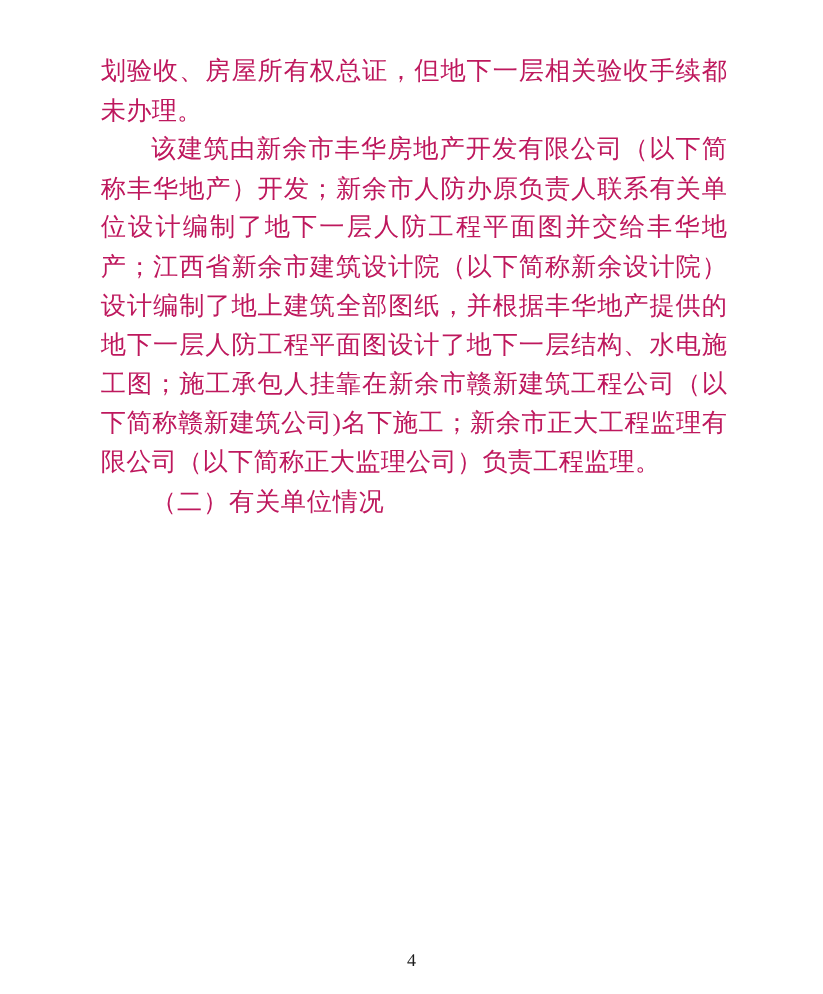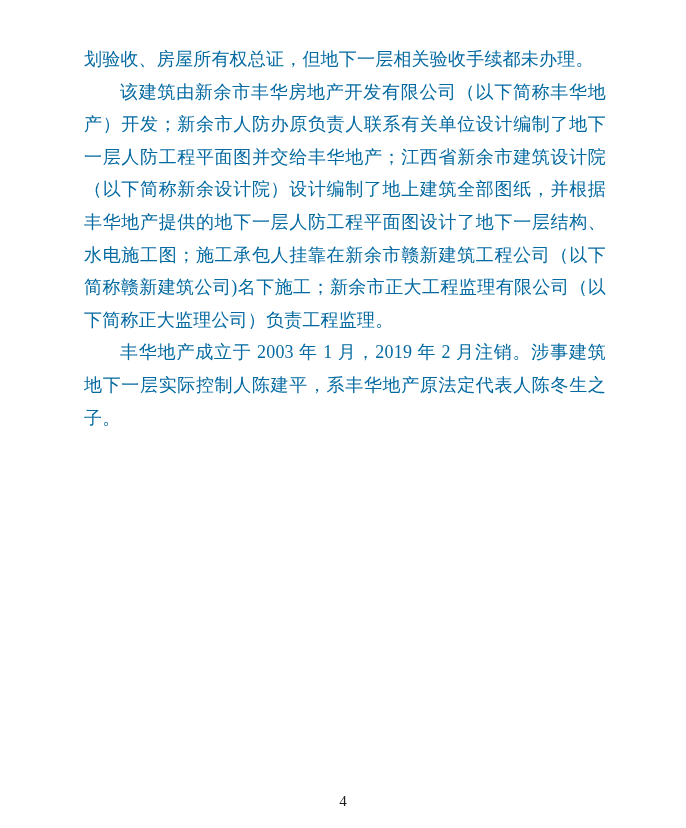--- a/index.html
+++ b/index.html
@@ -21,27 +21,27 @@
     color: #1c1c1c;
   }
   .content {
     position: absolute;
     left: 84px;
     top: 43px;
     width: 522px;
   }
   .para {
     margin: 0;
-    font-size: 18px;
+    font-size: 21px;
     line-height: 32.6px;
     text-align: justify;
     text-justify: inter-ideograph;
     letter-spacing: 0.2px;
     word-break: break-all;
-    color: #0369a1;
+    color: #be185d;
   }
   .para.indent {
     text-indent: 2em;
     font-family: Liberation Serif, serif;
   }
   .para.heading {
     letter-spacing: 0.6px;
   }
   .footer {
     position: absolute;
@@ -56,18 +56,18 @@
     font-family: "Liberation Serif", "DejaVu Serif", serif;
   }
 </style>
 </head>
 <body>
 
 <div class="page">
   <div class="content">
     <p class="para">划验收、房屋所有权总证，但地下一层相关验收手续都未办理。</p>
     <p class="para indent">该建筑由新余市丰华房地产开发有限公司（以下简称丰华地产）开发；新余市人防办原负责人联系有关单位设计编制了地下一层人防工程平面图并交给丰华地产；江西省新余市建筑设计院（以下简称新余设计院）设计编制了地上建筑全部图纸，并根据丰华地产提供的地下一层人防工程平面图设计了地下一层结构、水电施工图；施工承包人挂靠在新余市赣新建筑工程公司（以下简称赣新建筑公司)名下施工；新余市正大工程监理有限公司（以下简称正大监理公司）负责工程监理。</p>
-    <p class="para indent">丰华地产成立于 2003 年 1 月，2019 年 2 月注销。涉事建筑地下一层实际控制人陈建平，系丰华地产原法定代表人陈冬生之子。</p>
+    <p class="para indent heading">（二）有关单位情况</p>
   </div>
   <div class="footer">
     <span class="pagenum">4</span>
   </div>
 </div>
 
 </body></html>

